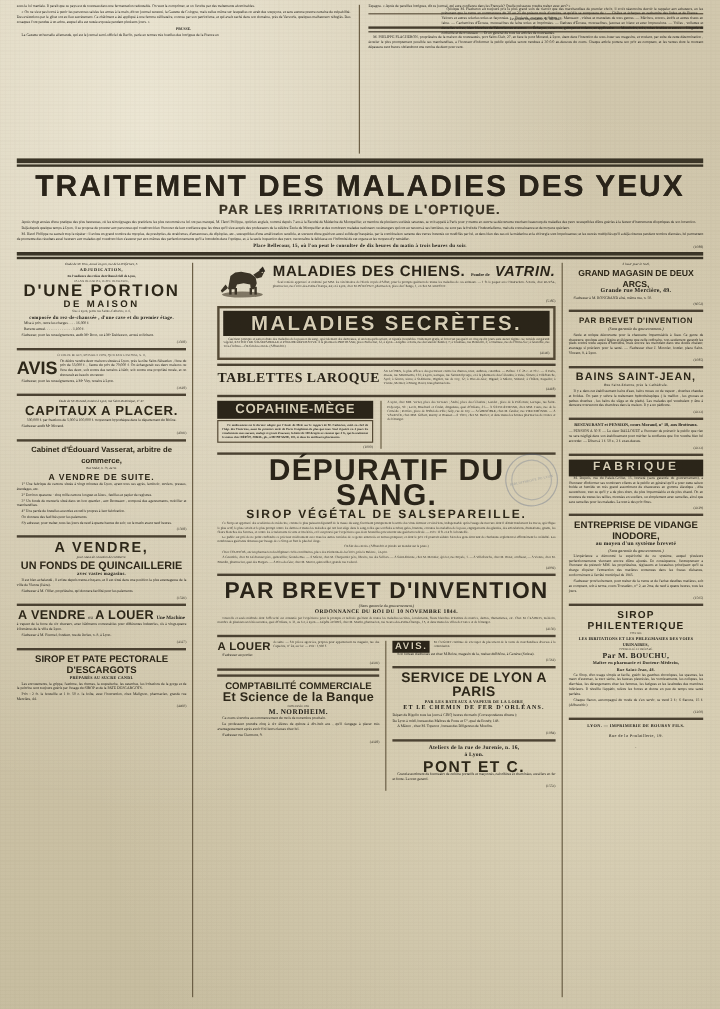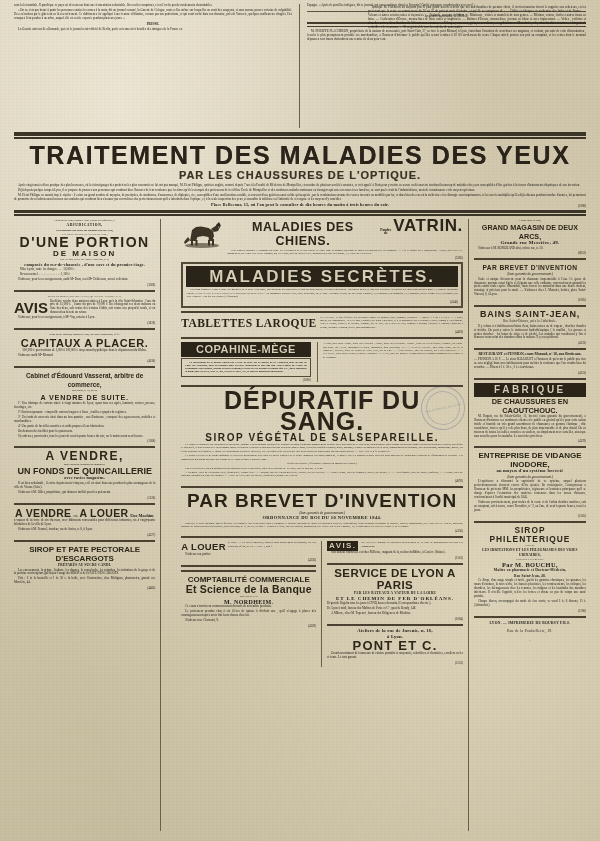--- a/index.html
+++ b/index.html
@@ -143,21 +143,21 @@
   </div>
 
   <div style="position:absolute;left:368px;top:6px;width:218px;">
     <p class="tiny" style="margin:0;text-indent:4px;">Quoique M. Flacheron ait toujours pris le plus grand soin de n'avoir que des marchandises de premier choix, il croit néanmoins devoir le rappeler aux acheteurs, en les prévenant que la vente en commencera du 20 au 25 du présent mois d'octobre, et qu'elle se composera de : — Châles et écharpes en cachemire des Indes et de France. — Velours et autres soieries unies et façonnées. — Foulards, cravates et fichus. — Manteaux , visites et mantelets de tous genres. — Mérinos, cotons, étoffs et autres tissus en laine. — Cachemires d'Écosse, mousselines de laine unies et imprimées. — Batistes d'Écosse, mousselines, jaconas en blanc et avec impressions. — Voiles , voilettes et dentelles noires; idem blanches de Valenciennes et autres. — Écharpes, canezous, guimpes et volants, en application. — Mouchoirs, cols, robes brodées et autres.— Lingerie de corbeille et de trousseau. — Et en général de tous les articles de nouveautés.</p>
   </div>
 
   <div class="bigrule"></div>
   <div class="bigrule2"></div>
 
   <div class="headline">TRAITEMENT DES MALADIES DES YEUX</div>
-  <div class="subheadline">PAR LES CHAUSSURES DE L'OPTIQUE.</div>
+  <div class="subheadline">PAR LES IRRITATIONS DE L'OPTIQUE.</div>
 
   <div class="optique-body">
     <p class="tiny">Après vingt années d'une pratique des plus heureuses, où les témoignages des praticiens les plus renommés ne lui ont pas manqué, M. Henri Philippe, opticien anglais, nommé depuis 7 ans à la Faculté de Médecine de Montpellier, et membre de plusieurs sociétés savantes, se voit appelé à Paris pour y mettre en œuvre sa découverte touchant beaucoup de maladies des yeux susceptibles d'être guéries à la faveur d'instruments dioptriques de son invention.</p>
     <p class="tiny">Déjà depuis quelque temps à Lyon, il se propose de prouver aux personnes qui voudront bien l'honorer de leur confiance que les titres qu'il s'est acquis des professeurs de la célèbre École de Montpellier et des nombreux malades nationaux ou étrangers qui ont eu recours à ses lumières, ne sont pas le fruit de l'industrialisme, mais de connaissance et de moyens spéciaux.</p>
     <p class="tiny">M. Henri Philippe ne saurait trop le répéter : il existe un grand nombre de myopies, de presbyties, de strabismes, d'amauroses, de diplopies, etc., susceptibles d'une amélioration sensible, et souvent d'une guérison aussi solide qu'inespérée, par la combinaison savante des verres inventés ou modifiés par lui, et dans bien des cas où la médecine et la chirurgie sont impuissantes; et les succès multipliés qu'il a déjà obtenus pendant nombre d'années, lui permettent de promettre des résultats aussi heureux aux malades qui voudront bien s'assurer par eux-mêmes des perfectionnements qu'il a introduits dans l'optique, et, à la seule inspection des yeux, reconnaître la faiblesse ou l'infirmité de cet organe et les moyens d'y remédier.</p>
     <p class="tiny c b" style="text-indent:0;font-size:4.2px;letter-spacing:.2px;">Place Bellecour, 15, où l'on peut le consulter de dix heures du matin à trois heures du soir.</p>
     <span class="ref" style="margin-top:-4px;">(1088)</span>
   </div>
 
   <div class="bigrule" style="height:3px;margin:2px 0 0 0;"></div>
@@ -265,21 +265,21 @@
               <rect x="54" y="42" width="4" height="11" fill="#3b3427"></rect>
               <rect x="62" y="40" width="4" height="13" fill="#3b3427"></rect>
               <path d="M18 42 L8 50 L6 46 L14 36 Z" fill="#3b3427"></path>
               <circle cx="75" cy="16" r="1.2" fill="#cfc6ad"></circle>
             </svg>
           </div>
           <div style="flex:1;">
             <div style="display:flex;align-items:baseline;justify-content:space-between;">
               <span class="h-xl" style="font-size:12.5px;letter-spacing:.6px;">MALADIES DES CHIENS.</span>
               <span style="font-size:3.6px;line-height:3.8px;text-align:center;font-weight:bold;">Poudre de</span>
-              <span class="h-xl" style="font-size:17px;letter-spacing:.6px;">VATRIN.</span>
+              <span class="h-xl" style="font-size:12px;letter-spacing:.6px;font-style:italic;">VATRIN.</span>
             </div>
             <p class="micro" style="margin-top:1px;">Seul remède approuvé et ordonné par MM. les vétérinaires de l'École royale d'Alfort, pour la prompte guérison de toutes les maladies de ces animaux. — 1 fr. le paquet avec l'instruction. A Paris, chez DUVAL, pharmacien, rue Croix-des-Petits-Champs, 44; et à Lyon, chez M. BOUCHUT, pharmacien, place du Change, 1, et chez M. DUPONT.</p>
           </div>
         </div>
         <span class="ref">(5385)</span>
       </div>
 
       <div class="ad boxed-d">
         <div class="h-invert" style="font-size:17px;line-height:19px;">MALADIES SECRÈTES.</div>
         <p class="micro" style="margin-top:1px;">Guérison prompte et sans rechute des maladies de la peau et du sang , spécialement des dartreuses, si anciens qu'ils soient, et réputés incurables. Traitement gratis, si l'on n'est pas guéri en cinq ou dix jours sans aucun régime. Le remède est garanti végétal, EXTRAIT DE SALSEPAREILLE et POUDRE DÉPURATIVE. A la pharmacie BERTRAND, place Bellecour, 12, à Lyon.—Dépôts: à Paris, rue du Grand-Chantier, 7; à Toulouse, rue Bonnefoi, 3; à Toulouse, rue de l'Orme-Sec; à Grenoble, rue Très-Cloîtres.—On fait des envois. (Affranchir.)</p>
@@ -415,21 +415,20 @@
 
       <div class="ad">
         <p class="tiny c b ni" style="font-size:3.6px;">RESTAURANT et PENSION, cours Morand, n° 18, aux Brotteaux.</p>
         <p class="tiny ni">— PENSION A 50 F. — Le sieur BALLOUET a l'honneur de prévenir le public que rien ne sera négligé dans son établissement pour mériter la confiance que l'on voudra bien lui accorder. — Dîners à 1 f. 50 c., 2 f. et au-dessus.</p>
         <span class="ref">(4333)</span>
       </div>
       <hr class="hr-thick">
 
       <div class="ad">
         <div class="h-invert" style="font-size:10px;line-height:12px;letter-spacing:2.5px;">FABRIQUE</div>
-        <div class="h-m" style="font-size:7.4px;letter-spacing:0;">DE CHAUSSURES EN CAOUTCHOUC.</div>
         <p class="tiny">M. Dupuis, rue du Palais-Grillet, 15, breveté (sans garantie du gouvernement), a l'honneur d'informer ses nombreux clients et le public en général qu'il a pour cette saison froide et humide un très grand assortiment de chaussures en gomme élastique , dite caoutchouc, tout ce qu'il y a de plus doux, de plus imperméable et de plus chaud. On en trouvera de toutes les tailles, montées en souliers, ou simplement avec semelles, ainsi que sans semelles pour les malades. Le tout à des prix fixes.</p>
         <span class="ref">(4329)</span>
       </div>
       <hr class="hr-thick">
 
       <div class="ad">
         <div class="h-m" style="font-size:8px;letter-spacing:0;">ENTREPRISE DE VIDANGE INODORE,</div>
         <p class="h-xs ni" style="font-size:4.6px;">au moyen d'un système breveté</p>
         <p class="h-italic ni">(Sans garantie du gouvernement.)</p>
         <p class="tiny">L'expérience a démontré la supériorité de ce système, auquel plusieurs perfectionnements viennent encore d'être ajoutés. En conséquence, l'entrepreneur a l'honneur de prévenir MM. les propriétaires, régisseurs et locataires principaux qu'il se charge d'opérer l'extraction des matières contenues dans les fosses d'aisance, conformément à l'arrêté municipal de 1845.</p>

